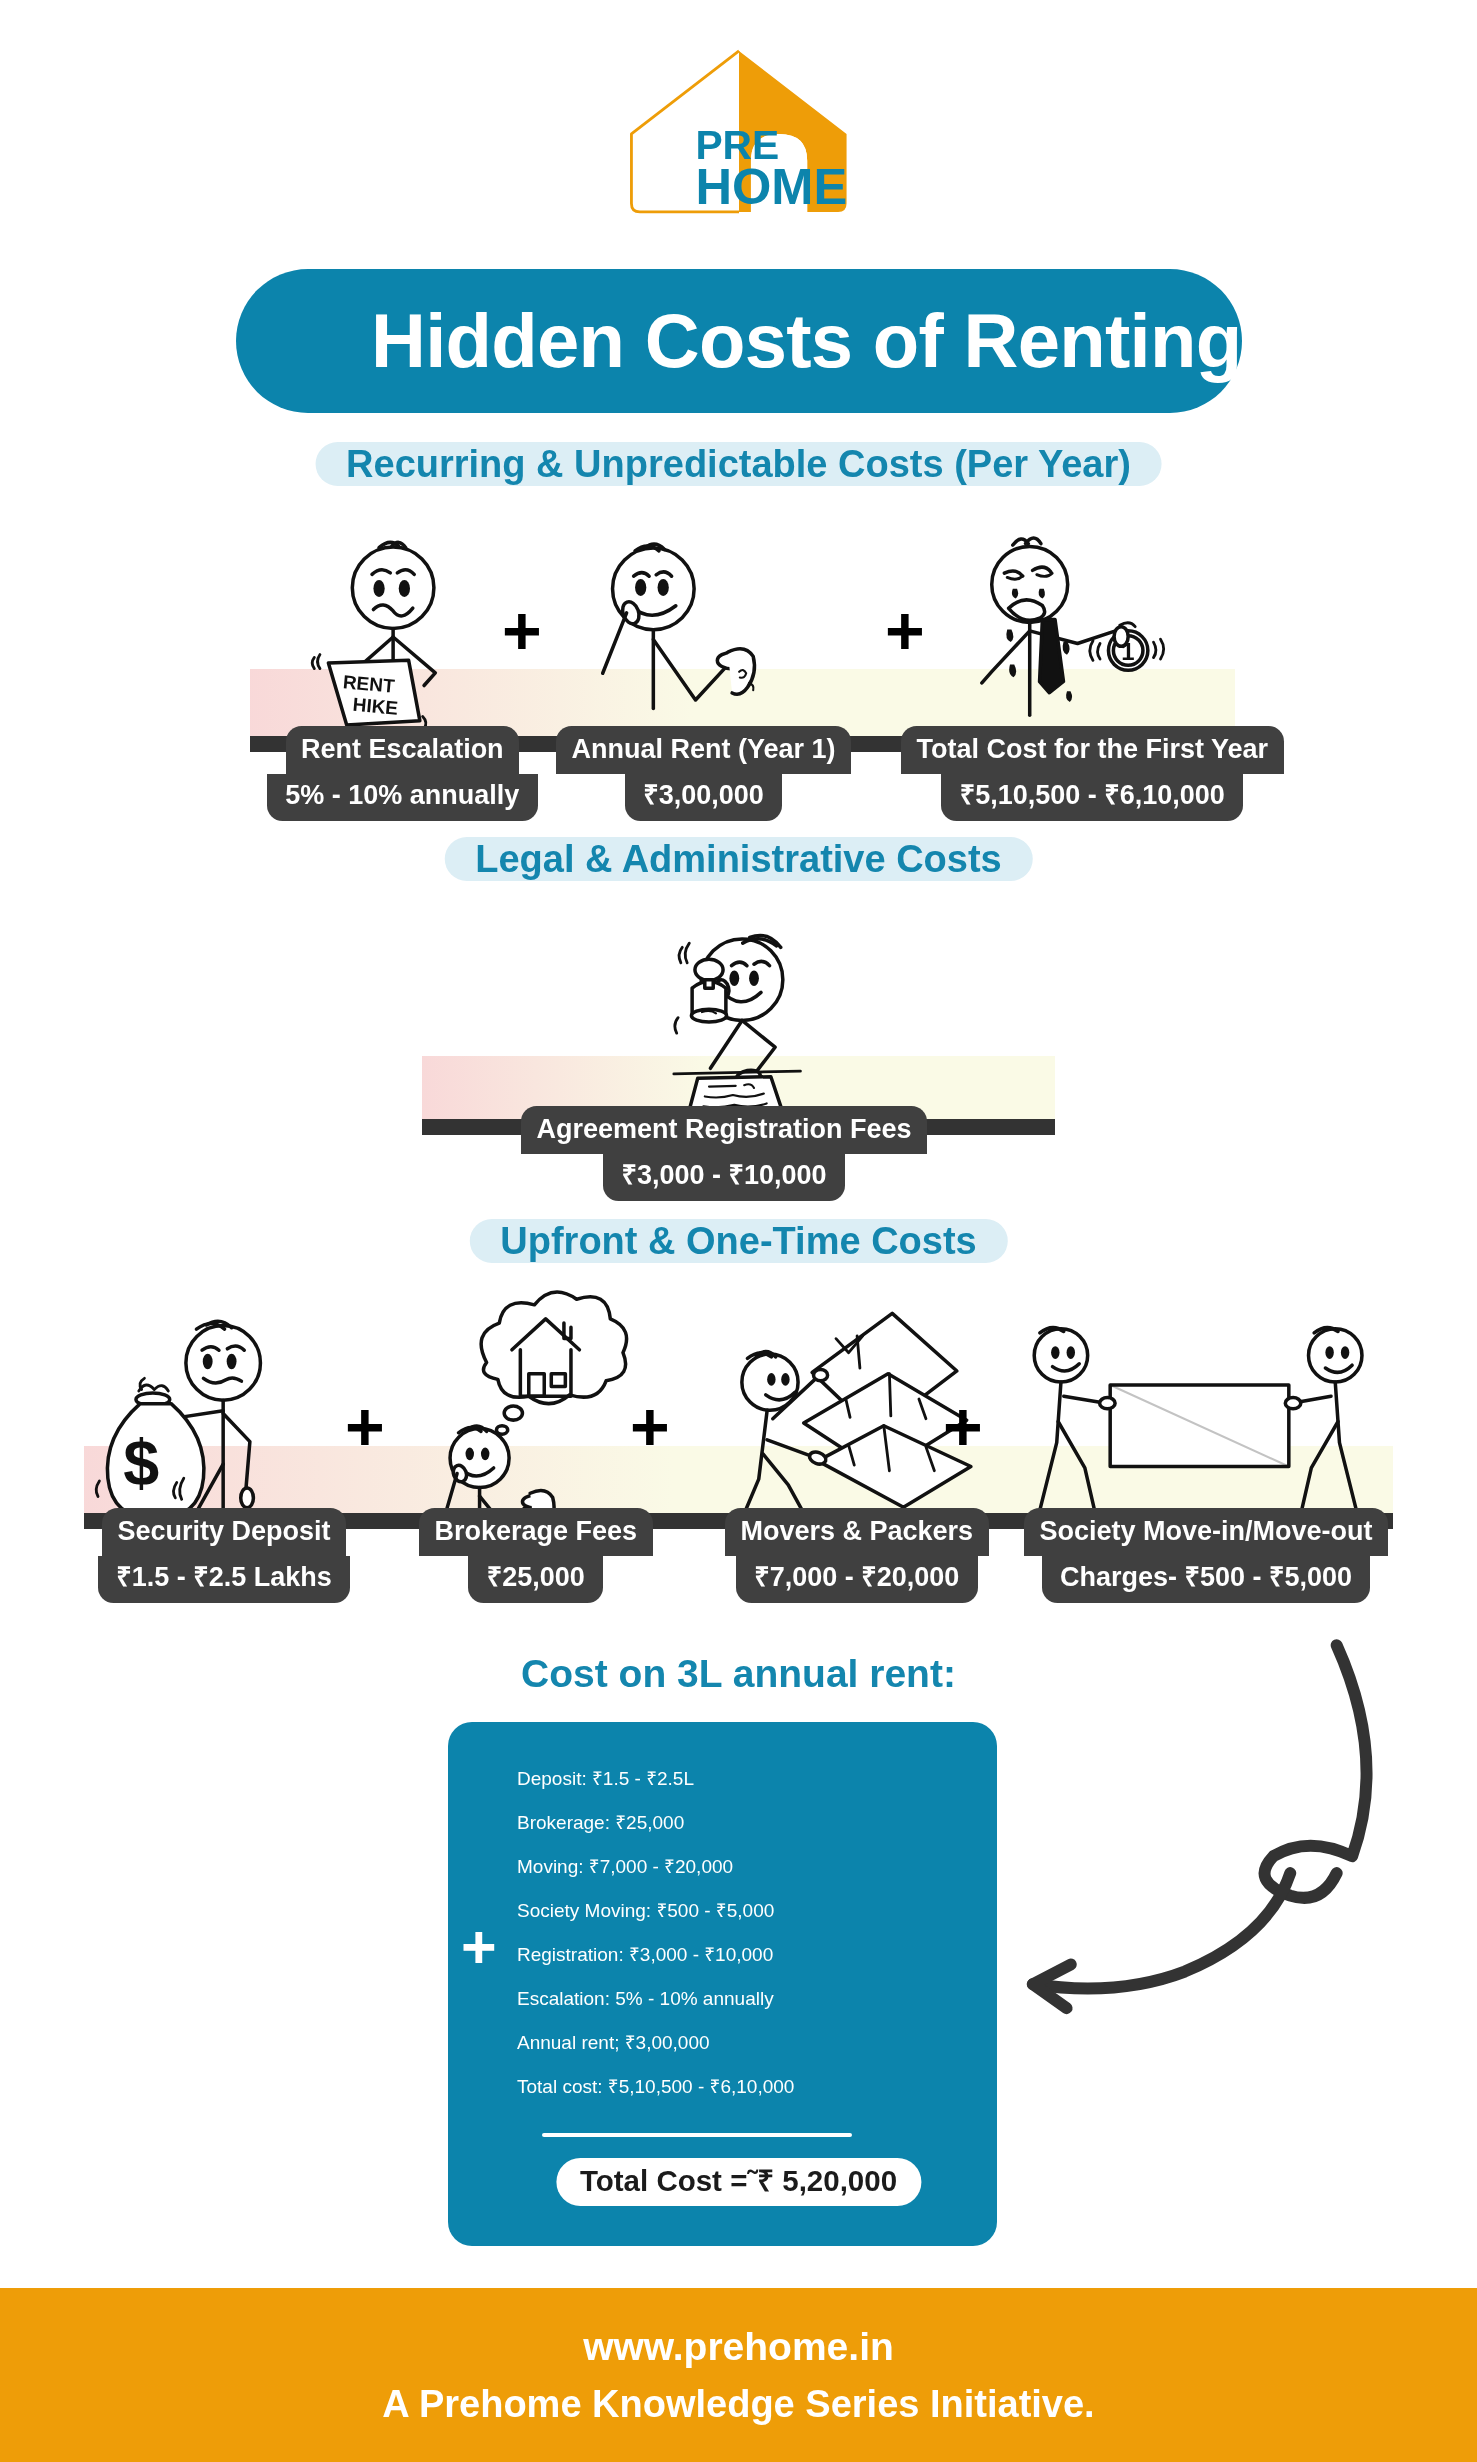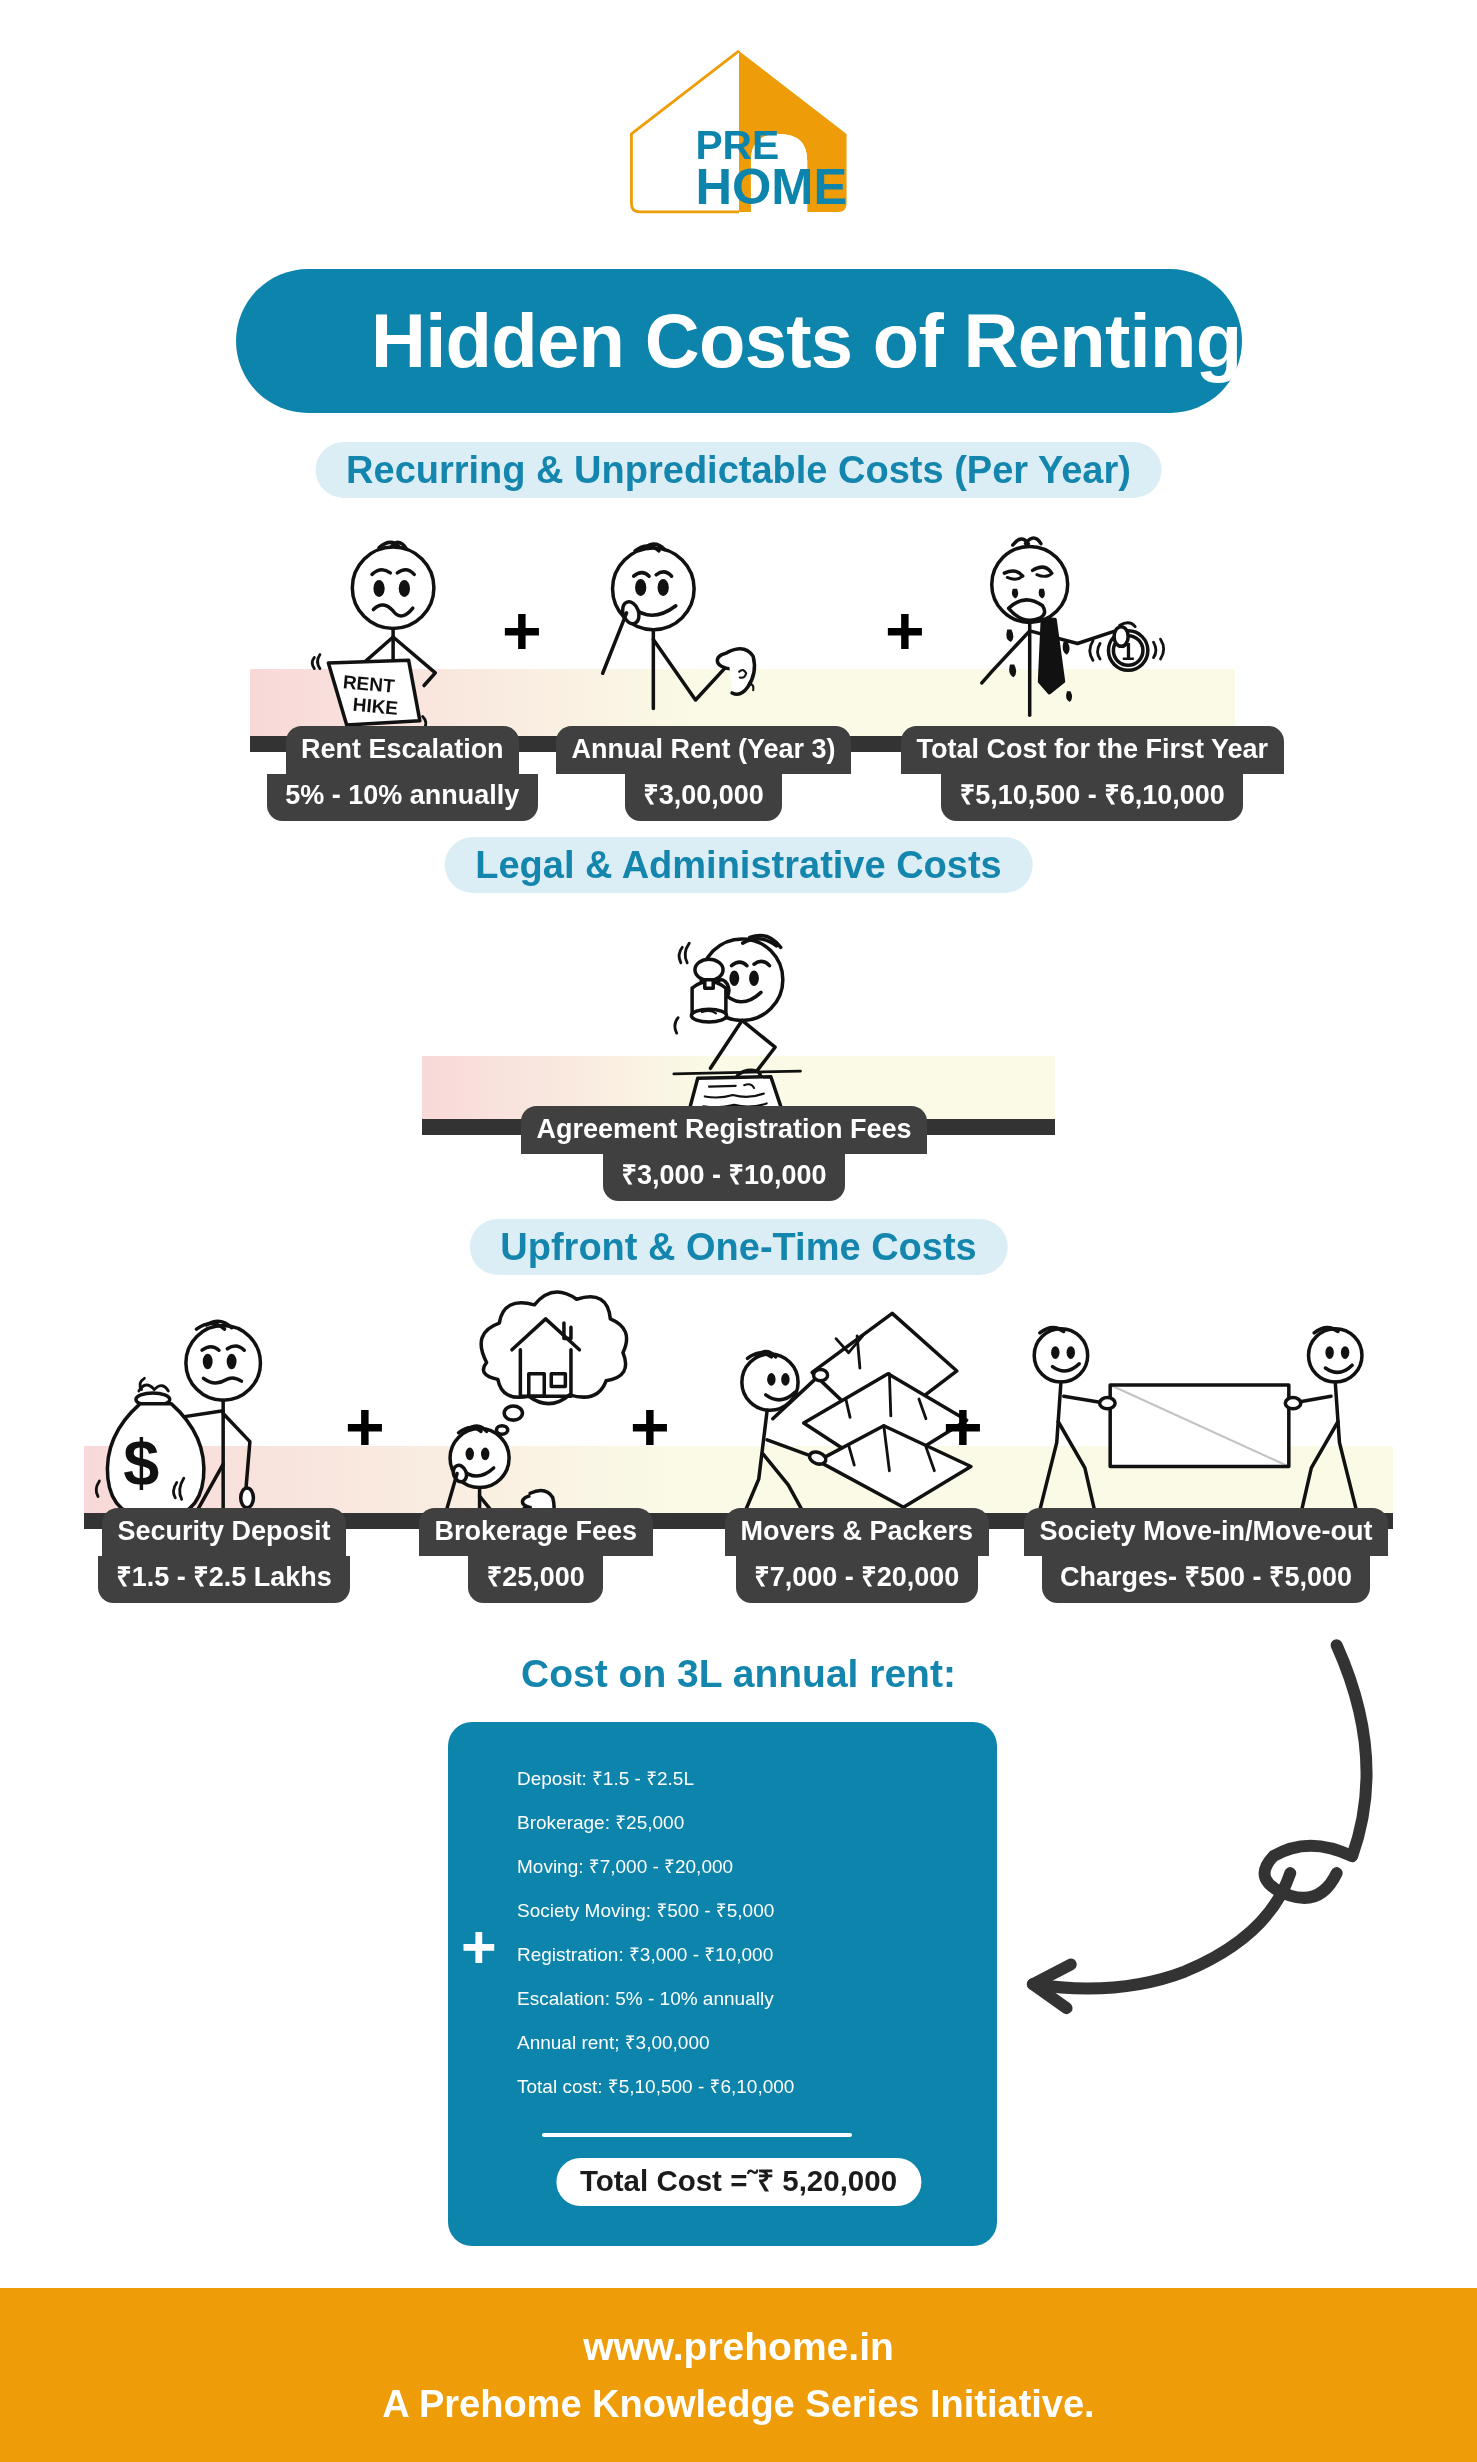--- a/index.html
+++ b/index.html
@@ -57,21 +57,21 @@
   .section-pill {
     position: absolute;
     left: 50%;
     transform: translateX(-50%);
     background: #DCEEF5;
     border-radius: 42px;
     display: flex;
     align-items: center;
     justify-content: flex-end;
     padding: 0 31px;
-    height: 56px;
+    height: 44px;
   }
   .section-pill span {
     color: #1486AE;
     font-size: 38px;
     font-weight: bold;
     white-space: nowrap;
     line-height: 1;
   }
 
   
@@ -356,21 +356,21 @@
         <text x="222" y="184" font-family="'Liberation Sans', sans-serif" font-size="34" font-weight="bold" fill="#111">1</text>
       </svg>
     </div>
   </div>
 
   <div class="tag" style="left:267px; top:726px;">
     <div class="tag-row tag-title">Rent Escalation</div>
     <div class="tag-row tag-value">5% - 10% annually</div>
   </div>
   <div class="tag" style="left:556px; top:726px;">
-    <div class="tag-row tag-title">Annual Rent (Year 3)</div>
+    <div class="tag-row tag-title">Annual Rent (Year 1)</div>
     <div class="tag-row tag-value">₹3,00,000</div>
   </div>
   <div class="tag" style="left:901px; top:726px;">
     <div class="tag-row tag-title">Total Cost for the First Year</div>
     <div class="tag-row tag-value">₹5,10,500 - ₹6,10,000</div>
   </div>
 
   <div class="section-pill" style="top:837px;">
     <span>Legal &amp; Administrative Costs</span>
   </div>

